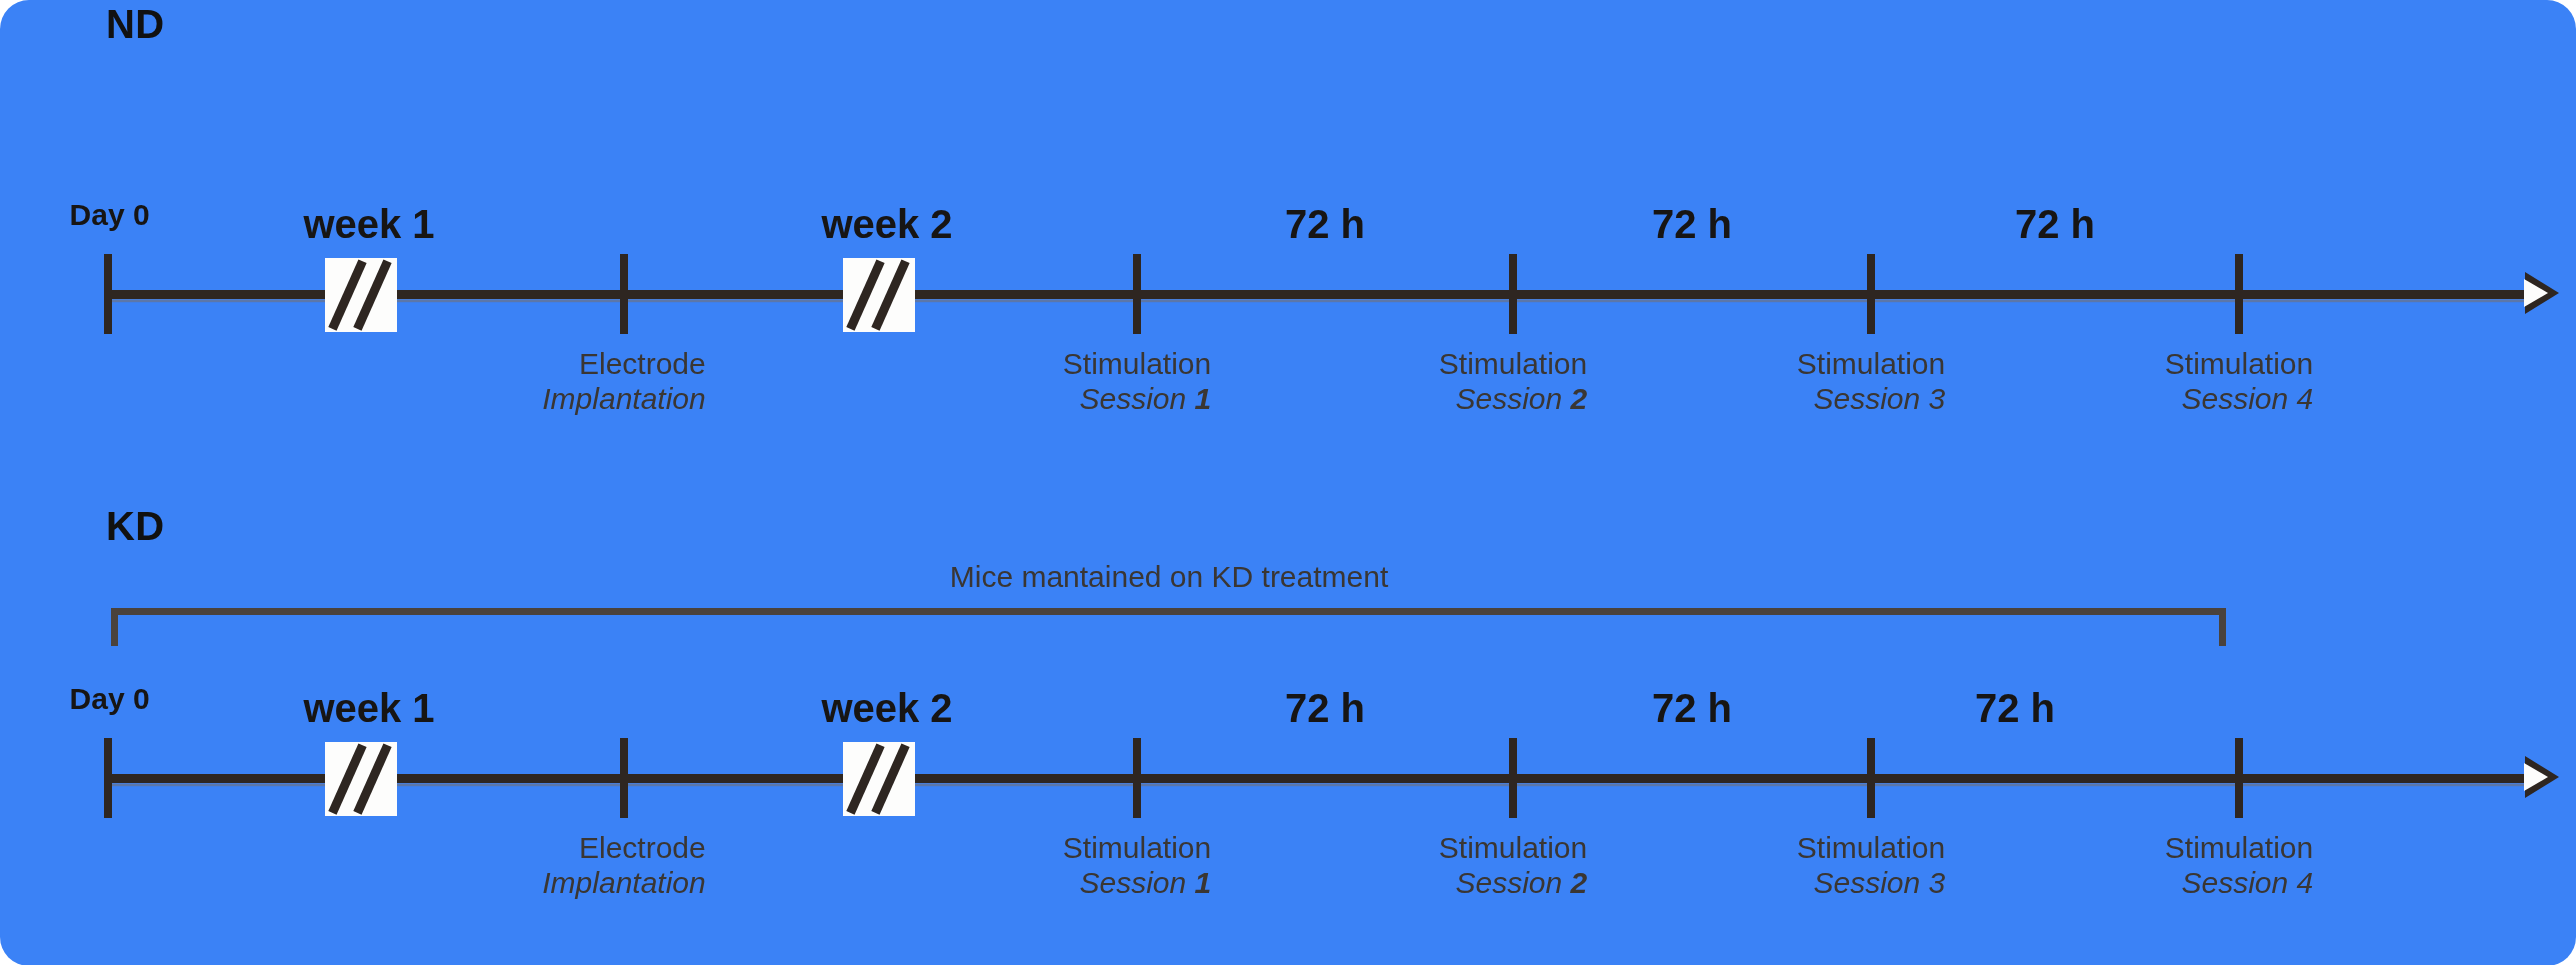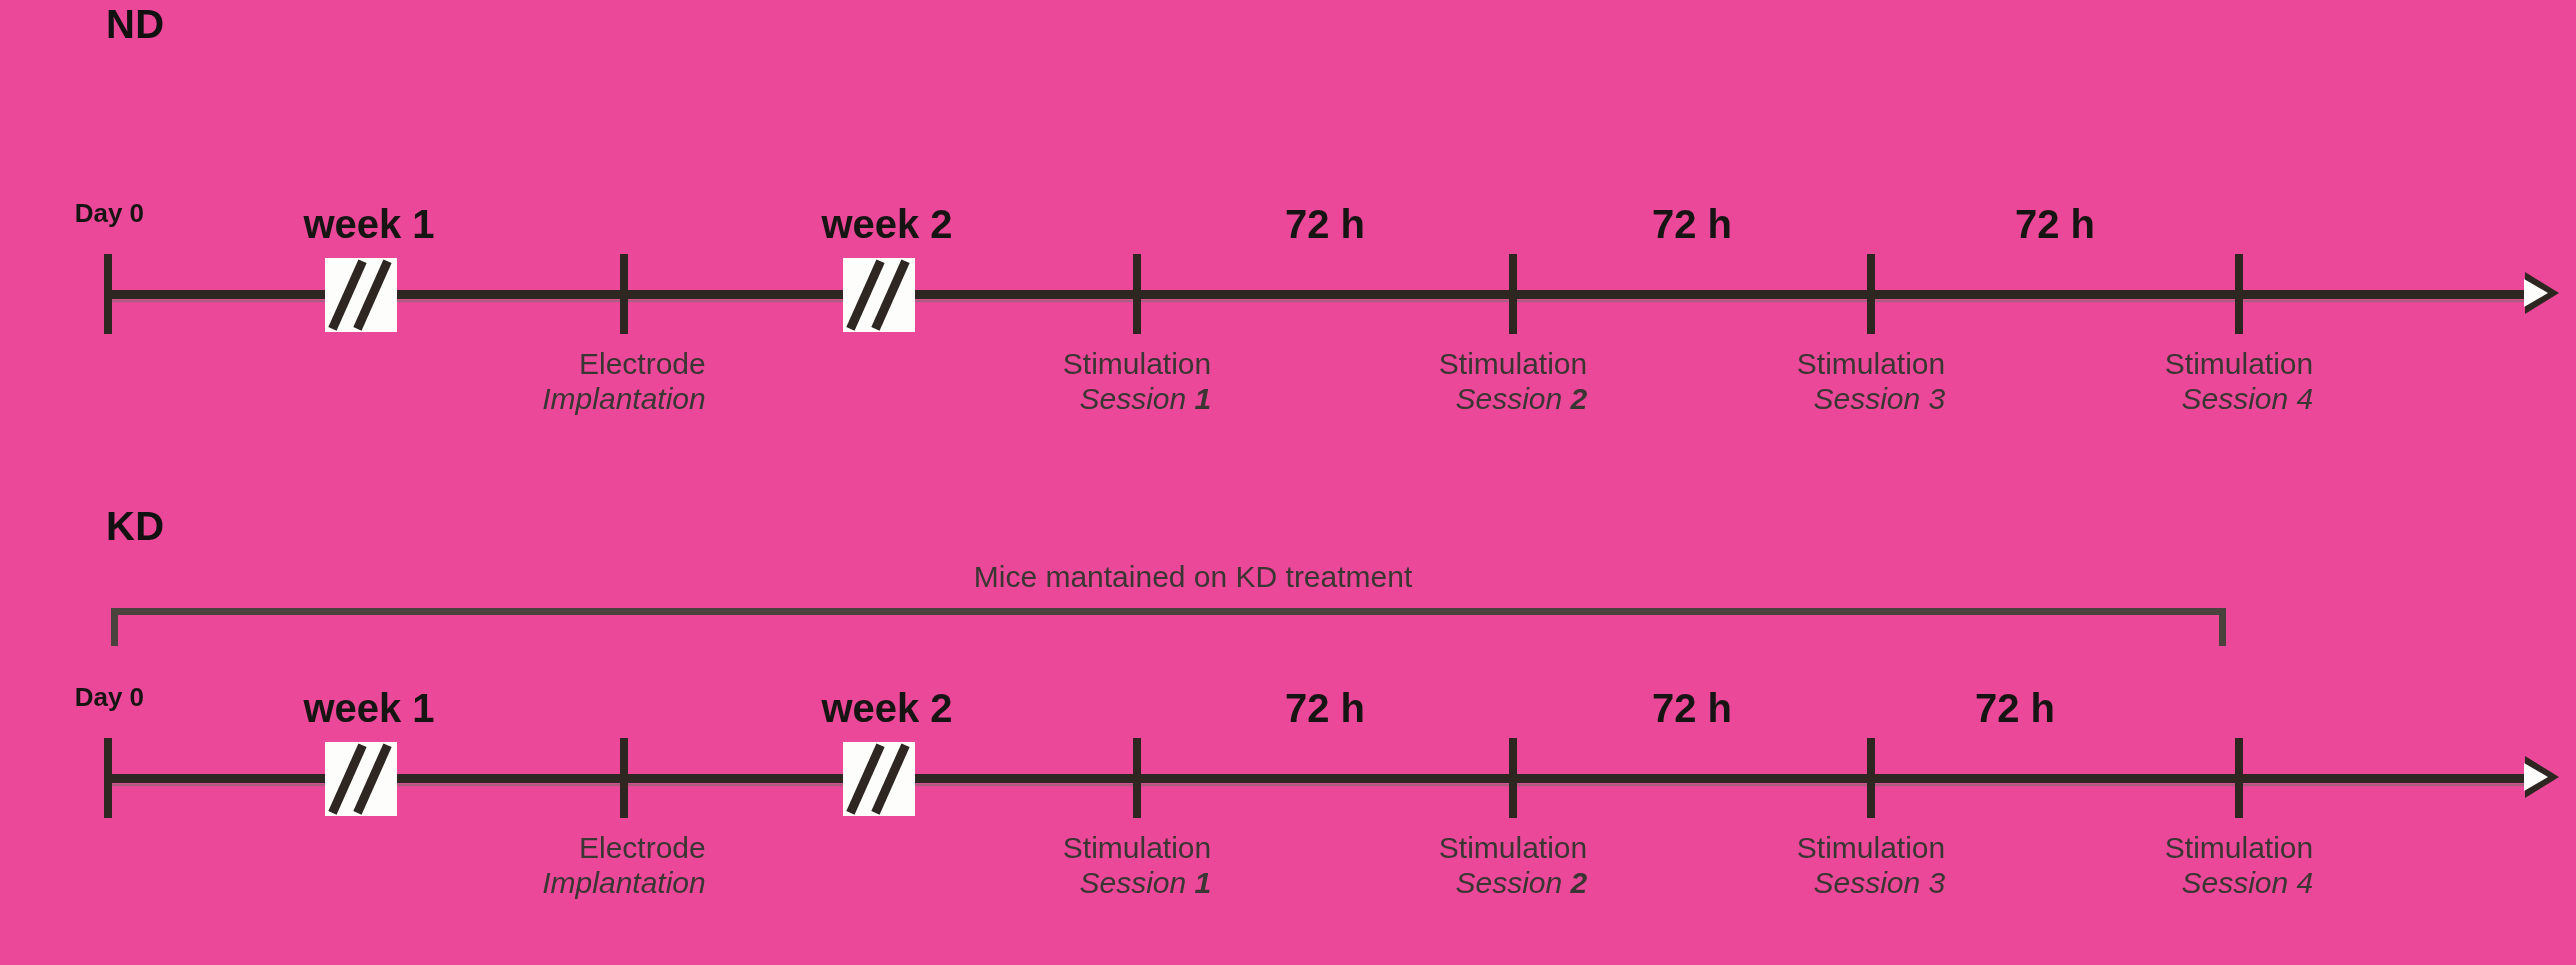--- a/index.html
+++ b/index.html
@@ -12,21 +12,22 @@
     height: 966px;
     font-family: "Liberation Sans", sans-serif;
     color: #231f1c;
     position: relative;
     overflow: hidden;
   }
 
   .figure {
     position: absolute;
     inset: 0;
-    background: #ec4899;
+    background: #3b82f6;
+    border-radius: 29px;
   }
 
   
   .group-title {
     position: absolute;
     font-size: 40px;
     font-weight: bold;
     color: #111111;
     letter-spacing: 0.4px;
     white-space: nowrap;
@@ -114,21 +115,21 @@
     font-weight: bold;
     color: #171514;
     white-space: nowrap;
     transform: translateX(-50%);
     text-align: right;
   }
   
   .day-label {
     position: absolute;
     top: -42px;
-    font-size: 26px;
+    font-size: 30px;
     font-weight: bold;
     color: #171514;
     white-space: nowrap;
     transform: translateX(-48%);
   }
 
   
   .below-label {
     position: absolute;
     top: 106px;
@@ -169,21 +170,20 @@
   .kd-bracket .cap.right { right: 0; }
   .kd-bracket-label {
     position: absolute;
     top: 560px;
     left: 1169px;
     transform: translateX(-50%);
     font-size: 30px;
     font-weight: normal;
     color: #3a3633;
     white-space: nowrap;
-    margin-left: 24px;
   }
 </style>
 </head>
 <body>
 
 <div class="figure">
 
   <div class="group-title" id="nd-title">ND</div>
 
   <div class="timeline" id="timeline-nd">

